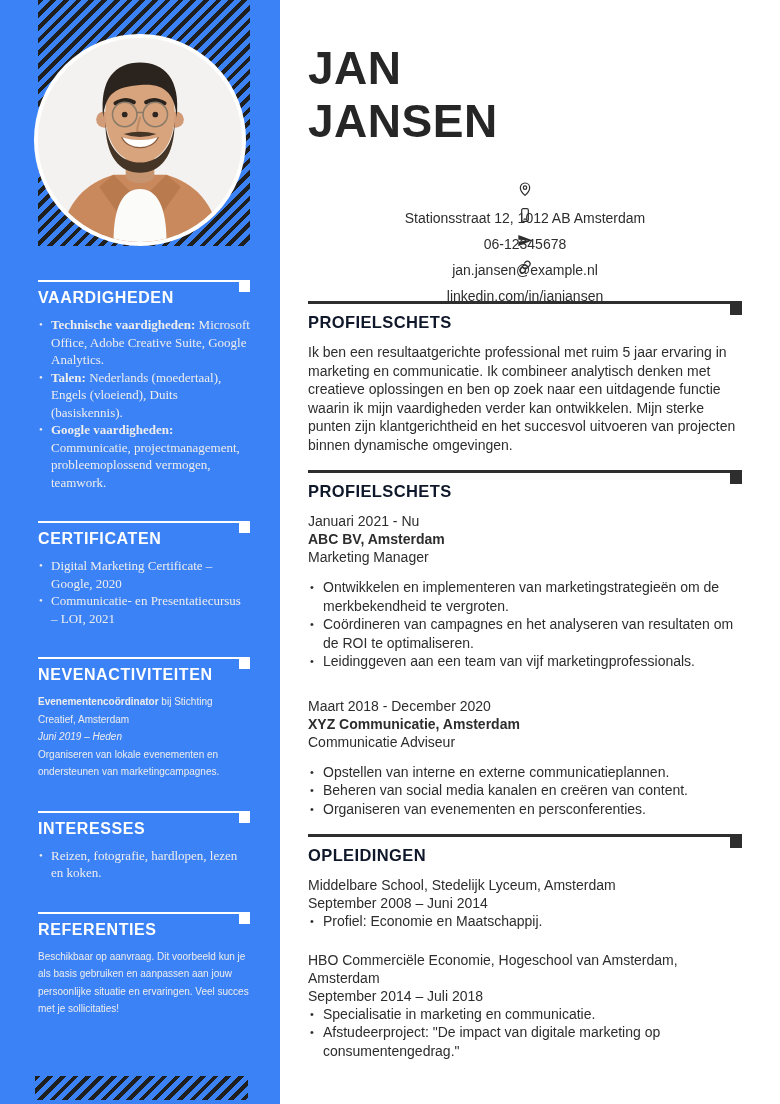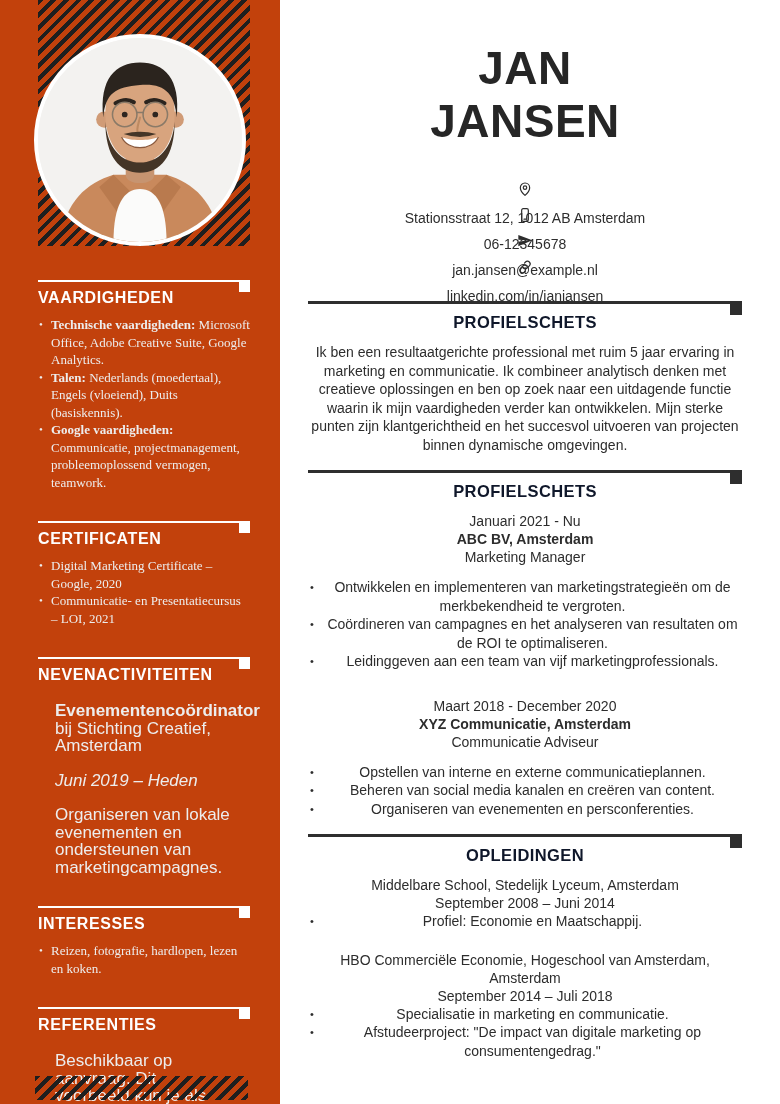--- a/index.html
+++ b/index.html
@@ -8,21 +8,21 @@
     display: flex;
     background: #ffffff;
     font-family: "Liberation Sans", sans-serif;
     position: relative;
     overflow: hidden;
   }
 
   
   .sidebar {
     flex: 0 0 280px; width: 280px;
-    background: #c2410c;
+    background: #3b82f6;
     color: #ededed;
     position: relative;
     box-sizing: border-box;
     padding: 0 30px 0 38px;
   }
   .photo-area { height: 246px; margin: 0 -30px 0 -38px; position: relative; }
   .stripes {
     background-image: repeating-linear-gradient(135deg, #1f1f1f 0px, #1f1f1f 4px, rgba(0,0,0,0) 4px, rgba(0,0,0,0) 9px);
   }
   .top-stripes { position: absolute; left: 38px; top: 0; width: 212px; height: 246px; }
@@ -47,31 +47,30 @@
   .s-section { margin-top: 34px; }
   .s-section + .s-section { margin-top: 30px; }
   .s-title {
     font-size: 16px; font-weight: bold; letter-spacing: 0.6px;
     color: #ffffff; margin: 6px 0 8px;
     line-height: 20px;
   }
   .s-list { list-style: none; margin: 0; padding: 0; font-size: 13px; line-height: 17.5px; font-family: Liberation Serif, serif; }
   .s-list li { position: relative; padding-left: 13px; }
   .s-list li::before { content: "\2022"; position: absolute; left: 1px; top: 0; font-size: 11px; line-height: 17.5px; }
-  .s-text { margin: 17px; font-size: 17px; line-height: 17.5px; }
+  .s-text { margin: 0; font-size: 10px; line-height: 17.5px; }
   .b { font-weight: bold; }
   .italic { font-style: italic; }
 
   
   .main {
     flex: 1 1 auto;
     box-sizing: border-box;
     padding: 0 38px 0 28px;
     color: #2d2d2d;
-    text-align: center;
   }
   .name {
     margin: 42px 0 0;
     font-size: 46px; line-height: 53px;
     font-weight: bold; color: #262626; letter-spacing: 0.5px;
   }
   .name span { display: block; }
 
   .contact { list-style: none; margin: 32px 0 0; padding: 0; }
   .contact li { display: flex; align-items: center; gap: 13px; margin-bottom: 9px; font-size: 14px; height: 17px; flex-direction: column; }

